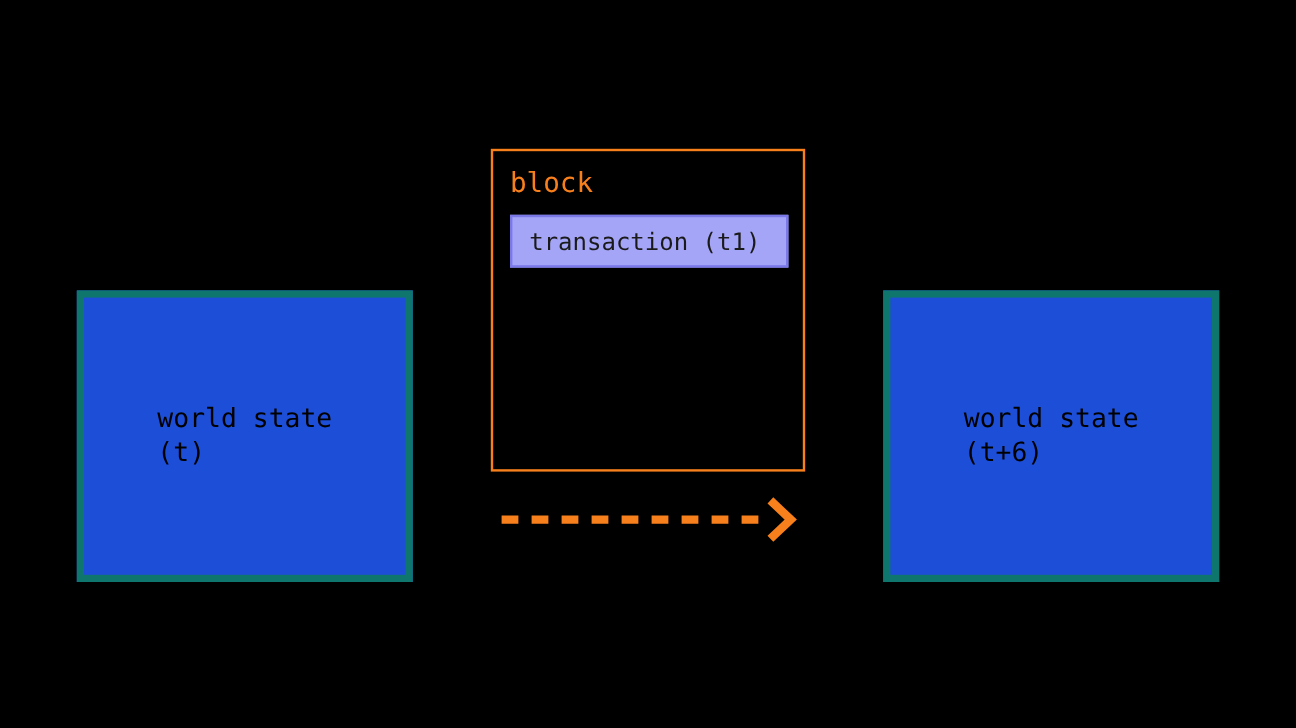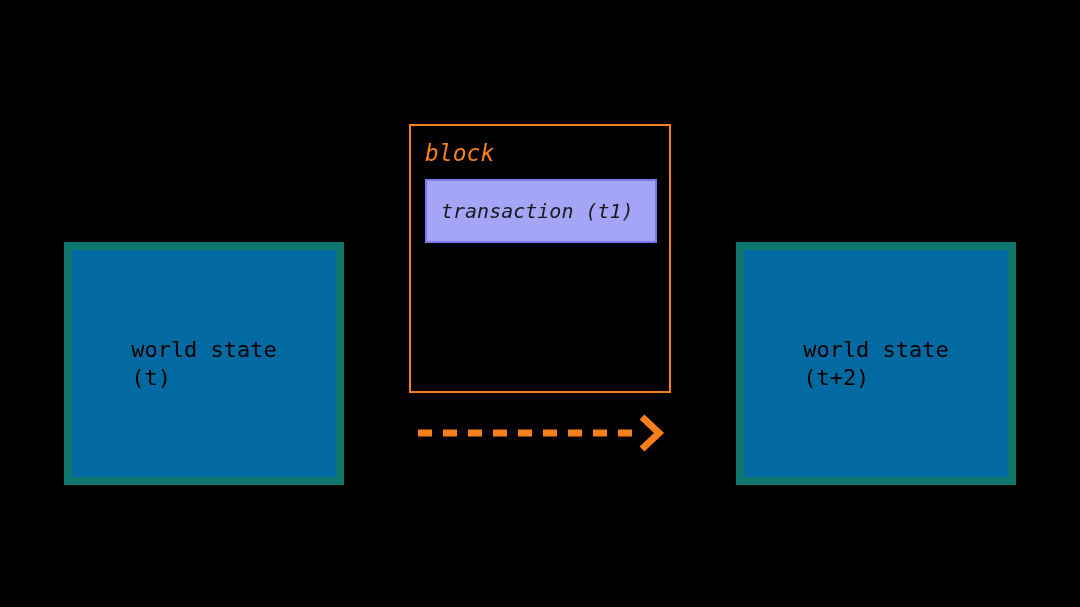--- a/index.html
+++ b/index.html
@@ -17,22 +17,22 @@
     overflow: hidden;
     font-family: "DejaVu Sans Mono", "Liberation Mono", monospace;
   }
 
   
   .state-box {
     position: absolute;
     box-sizing: border-box;
     width: 280px;
     height: 243px;
-    background: #0369a1;
-    border: 8px solid #0f766e;
+    background: #1d4ed8;
+    border: 6px solid #0f766e;
     display: flex;
     align-items: center;
     justify-content: center;
   }
 
   #state-left  { left: 64px;  top: 242px; }
   #state-right { left: 736px; top: 242px; }
 
   .state-label {
     color: #000000;
@@ -46,41 +46,40 @@
   #block-container {
     position: absolute;
     box-sizing: border-box;
     left: 409px;
     top: 124px;
     width: 262px;
     height: 269px;
     background: #000000;
     border: 2px solid #f77f1c;
     padding: 12px 14px 14px 14px;
-    font-style: italic;
   }
 
   #block-title {
     color: #f77f1c;
     font-size: 23px;
     line-height: 30px;
     margin-bottom: 11px;
     white-space: pre;
   }
 
   .tx-list {
     display: flex;
     flex-direction: column;
     gap: 11px;
   }
 
   .tx-box {
     box-sizing: border-box;
     width: 232px;
-    height: 64px;
+    height: 44px;
     background: #a5a5f8;
     border: 2px solid #7b78e8;
     display: flex;
     align-items: center;
     padding-left: 14px;
   }
 
   .tx-label {
     color: #1a1a1a;
     font-size: 20px;
@@ -113,16 +112,16 @@
       </div>
     </div>
   </div>
 
   <svg id="transition-arrow" viewBox="0 0 262 42">
     <line x1="9" y1="21" x2="228" y2="21" stroke="#f77f1c" stroke-width="7" stroke-dasharray="14 11" stroke-linecap="butt"></line>
     <polyline points="233,5 250,21 233,37" fill="none" stroke="#f77f1c" stroke-width="7" stroke-linecap="butt" stroke-linejoin="miter"></polyline>
   </svg>
 
   <div class="state-box" id="state-right">
-    <div class="state-label"><span>world state</span><br><span>(t+2)</span></div>
+    <div class="state-label"><span>world state</span><br><span>(t+6)</span></div>
   </div>
 
 </div>
 
 </body></html>

